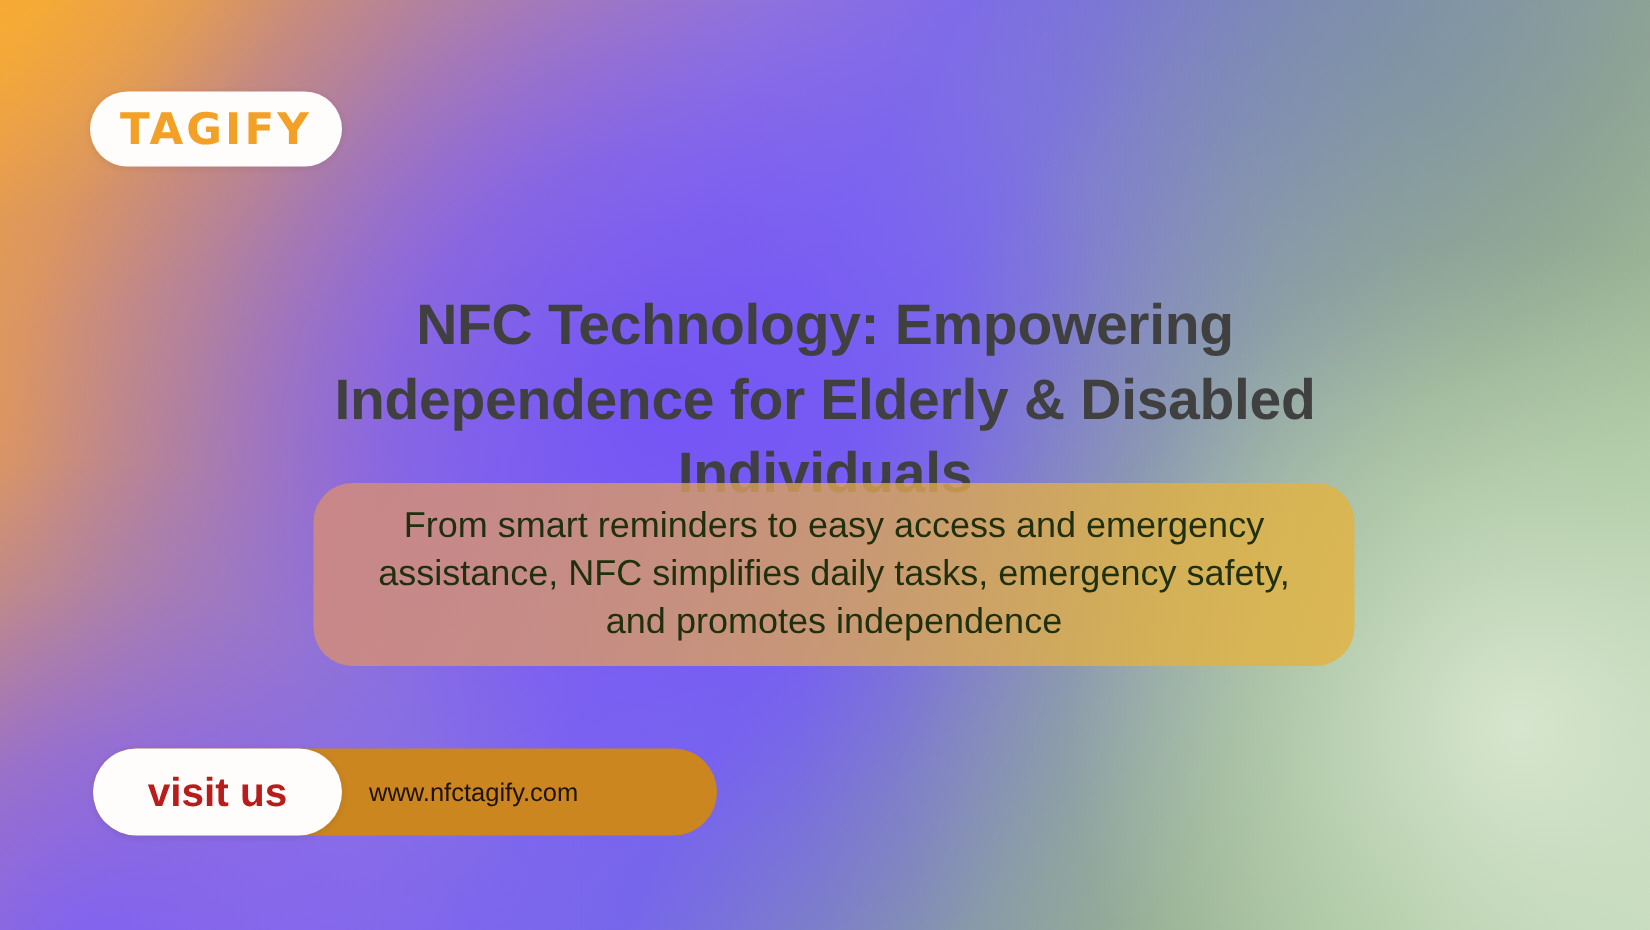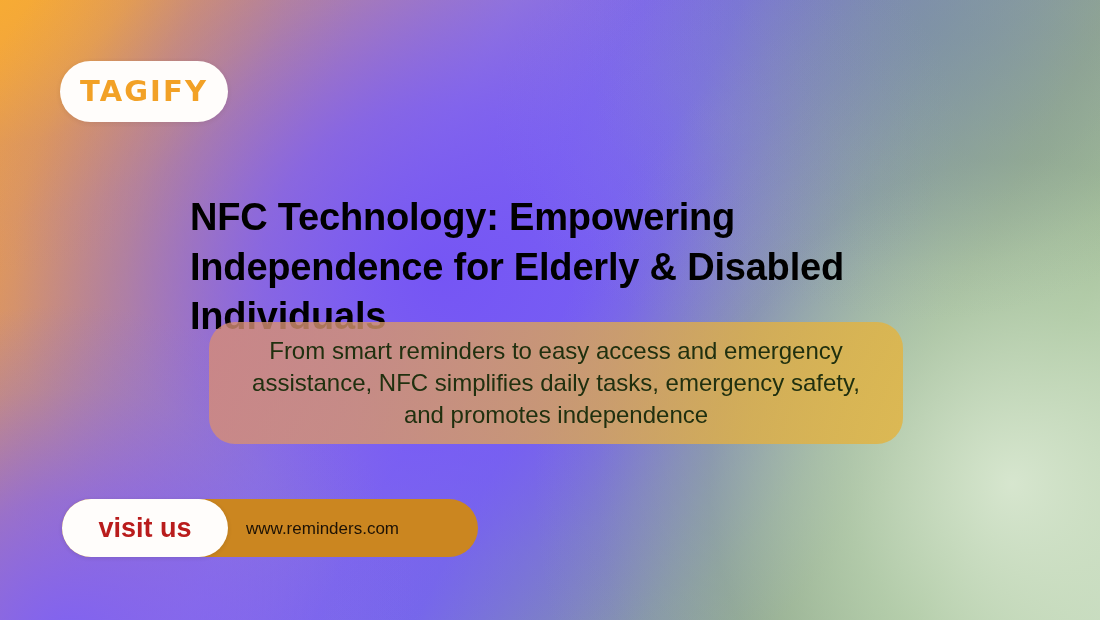--- a/index.html
+++ b/index.html
@@ -97,21 +97,21 @@
     position: absolute;
     inset: 0;
   }
 
   
   .logo-pill {
     position: absolute;
     left: 60px;
     top: 61px;
     width: 168px;
-    height: 61px;
+    height: 50px;
     background: #fffdfb;
     border-radius: 31px;
     display: flex;
     align-items: center;
     justify-content: center;
     box-shadow: 0 1px 5px rgba(60,40,20,0.10);
   }
   .logo-text {
     color: #f2a126;
     font-size: 29px;
@@ -120,21 +120,22 @@
     font-family: "DejaVu Sans", sans-serif;
     line-height: 1;
   }
 
   
   .headline {
     position: absolute;
     left: 190px;
     top: 168px;
     width: 720px;
-    color: #000000;
+    text-align: center;
+    color: #404040;
     font-size: 38px;
     font-weight: 700;
     line-height: 1.30;
     letter-spacing: -0.2px;
     font-family: "Liberation Sans", sans-serif;
   }
 
   
   .sub-card {
     position: absolute;
@@ -226,17 +227,17 @@
     <h1 class="headline">NFC Technology: Empowering Independence for Elderly &amp; Disabled Individuals</h1>
 
     <div class="sub-card">
       <p class="sub-text">From smart reminders to easy access and emergency assistance, NFC simplifies daily tasks, emergency safety, and promotes independence</p>
     </div>
 
     <div class="visit-bar">
       <div class="visit-pill">
         <span class="visit-label">visit us</span>
       </div>
-      <span class="visit-url">www.reminders.com</span>
+      <span class="visit-url">www.nfctagify.com</span>
     </div>
 
   </div>
 </div>
 
 </body></html>

